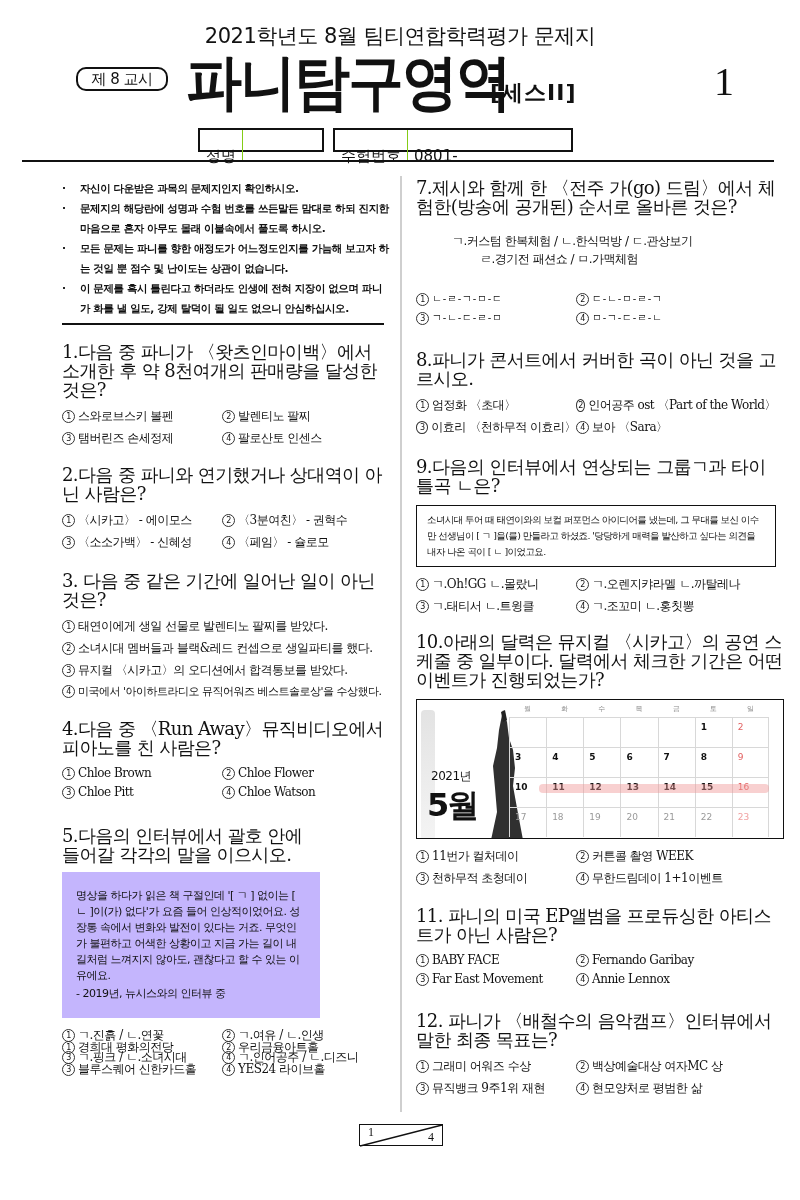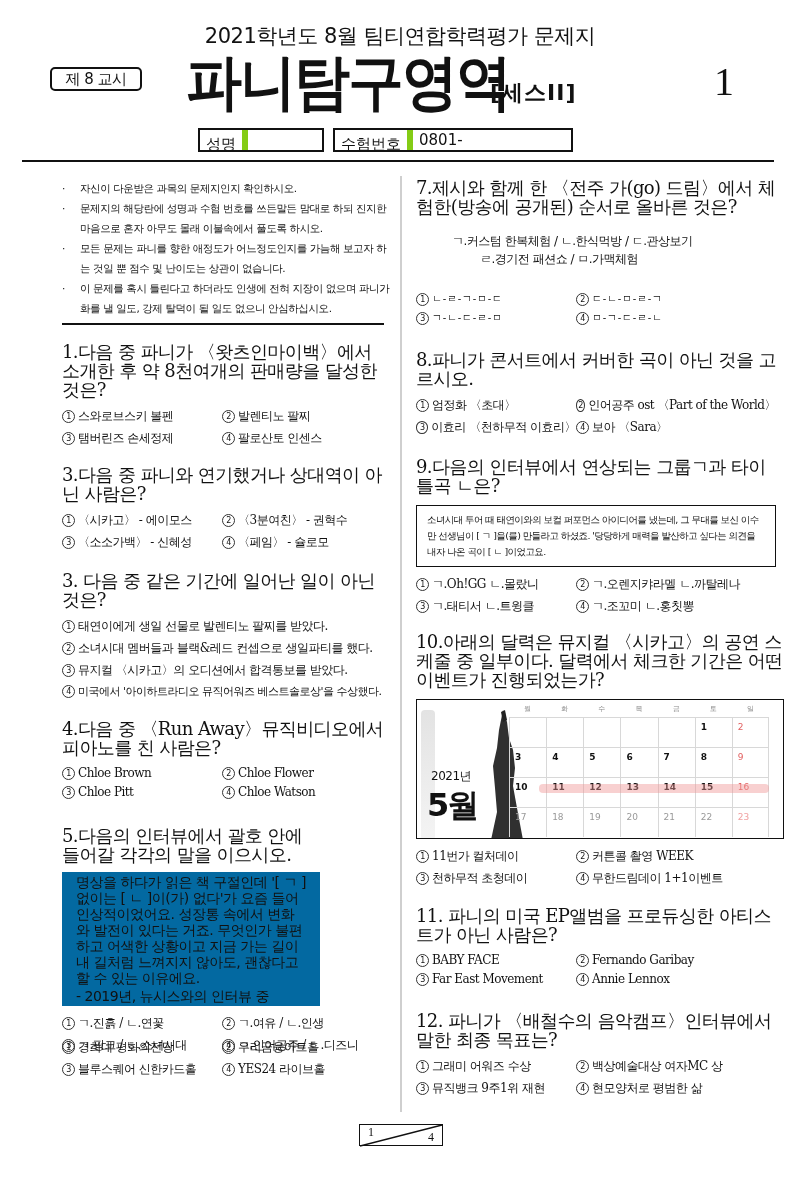--- a/index.html
+++ b/index.html
@@ -1,52 +1,52 @@
 <!DOCTYPE html>
 <html><head>
 <meta charset="utf-8">
 <style>
   * { box-sizing: border-box; margin: 0; padding: 0; }
   html, body { width: 800px; height: 1200px; background: #fff; overflow: hidden; }
   body { position: relative; font-family: "DejaVu Serif", serif; color: #111; }
 
   .exam-header-title { position: absolute; top: 22px; left: 0; width: 800px; text-align: center;
     font-family: "DejaVu Sans", sans-serif; font-size: 21px; font-weight: 500; letter-spacing: -0.5px; }
-  .period-badge { position: absolute; top: 67px; left: 50px; width: 92px; height: 24px; border: 2px solid #111;
-    border-radius: 5px; text-align: center; font-family: "DejaVu Sans", sans-serif; font-size: 15px; line-height: 20px; letter-spacing: -0.5px; }
+  .period-badge { position: absolute; top: 67px; left: 76px; width: 92px; height: 24px; border: 2px solid #111;
+    border-radius: 10px; text-align: center; font-family: "DejaVu Sans", sans-serif; font-size: 15px; line-height: 20px; letter-spacing: -0.5px; }
   .subject-title { position: absolute; top: 50px; left: 186px; font-family: "DejaVu Sans", sans-serif;
     font-size: 56px; font-weight: 900; letter-spacing: -2px; line-height: 64px; transform: scaleY(1.08); }
   .subject-sub { position: absolute; top: 78px; left: 490px; font-family: "DejaVu Sans", sans-serif;
     font-size: 22px; font-weight: 600; letter-spacing: 1px; }
   .page-big { position: absolute; top: 58px; left: 714px; font-family: "Liberation Serif", serif; font-size: 40px; }
 
   .id-row { position: absolute; top: 128px; display: flex; }
   .id-box { display: flex; border: 2px solid #111; height: 24px; font-family: "DejaVu Sans", sans-serif; font-size: 15px; }
-  .id-box .lbl { border-right: 6px solid #84cc16; padding: 4px 6px; line-height: 20px; }
-  .id-box .val { padding: 0 6px; line-height: 20px; }
+  .id-box .lbl { border-right: 1px solid #84cc16; padding: 16px 6px; line-height: 20px; }
+  .id-box .val { padding: 16px 6px; line-height: 20px; }
 
   .top-rule { position: absolute; top: 160px; left: 22px; width: 752px; height: 2px; background: #111; }
   .col-divider { position: absolute; top: 176px; left: 400px; width: 2px; height: 936px; background: #cfcfcf; }
 
   .notice { position: absolute; top: 178px; left: 62px; width: 330px; font-family: "DejaVu Sans", sans-serif;
     font-size: 10.5px; line-height: 20px; letter-spacing: -0.4px; }
-  .notice li { list-style: none; position: relative; padding-left: 18px; }
+  .notice li { list-style: none; position: relative; padding-left: 18px; font-weight: bold; }
   .notice li::before { content: "·"; position: absolute; left: 0; top: 0; }
   .notice-rule { position: absolute; top: 323px; left: 62px; width: 322px; height: 2px; background: #111; }
 
   .q { position: absolute; width: 330px; }
   .q-stem { font-size: 18px; line-height: 19px; font-weight: 500; letter-spacing: -0.6px; }
   .opts { display: grid; grid-template-columns: 160px 170px; row-gap: 5px; margin-top: 9px; font-size: 12px; letter-spacing: -0.5px; }
   .opts.wide { grid-template-columns: 160px 200px; }
   .opt { display: flex; align-items: center; white-space: nowrap; }
   .circ { display: inline-flex; width: 13px; height: 13px; border: 1px solid #333; border-radius: 50%; font-size: 8px;
     align-items: center; justify-content: center; margin-right: 3px; font-family: "DejaVu Sans", sans-serif; }
 
-  .quote-gray { background: #0369a1; padding: 2px 14px; margin-top: 8px; font-family: "DejaVu Sans", sans-serif;
-    font-size: 14px; line-height: 16px; letter-spacing: -0.5px; }
+  .quote-gray { background: #c4b5fd; padding: 16px 14px; margin-top: 8px; font-family: "DejaVu Sans", sans-serif;
+    font-size: 11px; line-height: 16px; letter-spacing: -0.5px; }
   .quote-src { text-align: left; margin-top: 2px; }
   .quote-box { border: 1.5px solid #111; padding: 6px 10px; margin-top: 10px; font-family: "DejaVu Sans", sans-serif;
     font-size: 9.5px; line-height: 16px; letter-spacing: -0.6px; }
 
   .items7 { font-family: "DejaVu Sans", sans-serif; font-size: 12px; font-weight: 400; letter-spacing: -0.5px;
     margin-top: 16px; line-height: 18px; }
   .items7 .l1 { padding-left: 36px; }
   .items7 .l2 { padding-left: 64px; }
   .jamo-opts { font-family: "DejaVu Sans Mono", monospace; font-size: 10px; }
 
@@ -120,21 +120,21 @@
         <span>탬버린즈 손세정제</span>
       </div>
     <div class="opt">
         <span class="circ">4</span>
         <span>팔로산토 인센스</span>
       </div>
   </div>
 </div>
 
 <div class="q" style="left:62px; top:465px;">
-  <div class="q-stem">3.다음 중 파니와 연기했거나 상대역이 아닌 사람은?</div>
+  <div class="q-stem">2.다음 중 파니와 연기했거나 상대역이 아닌 사람은?</div>
   <div class="opts">
     <div class="opt">
         <span class="circ">1</span>
         <span>〈시카고〉 - 에이모스</span>
       </div>
     <div class="opt">
         <span class="circ">2</span>
         <span>〈3분여친〉 - 권혁수</span>
       </div>
     <div class="opt">

